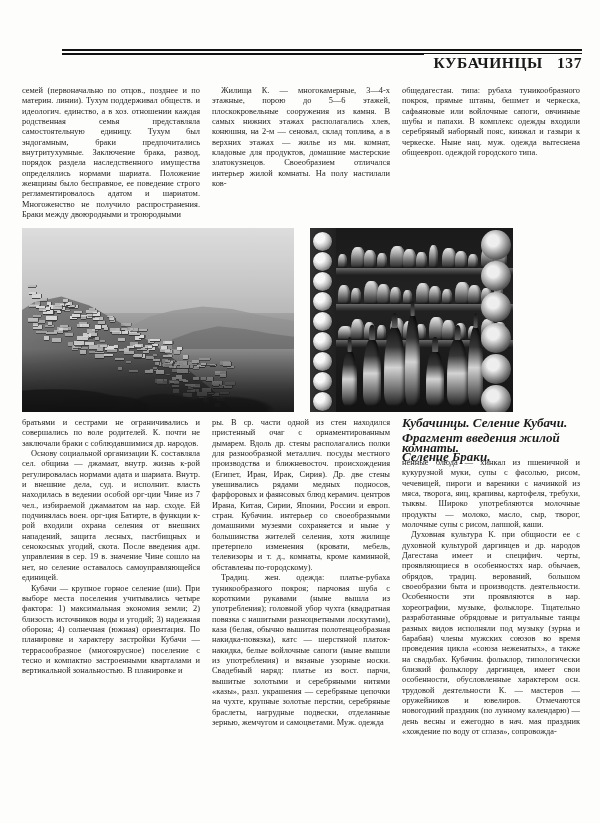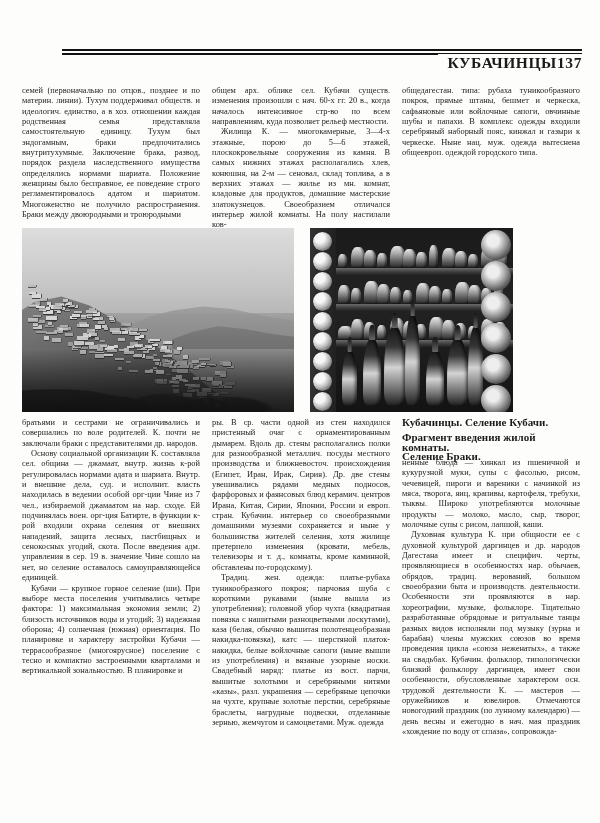--- a/index.html
+++ b/index.html
@@ -50,21 +50,21 @@
   .runhead-text {
     position: relative;
     z-index: 2;
     background: #fdfdfc;
     padding-left: 10px;
     font-family: "Liberation Serif", serif;
     font-weight: bold;
     font-size: 15.5px;
     letter-spacing: 0.6px;
   }
-  .runhead-title { }
+  .runhead-title { margin-right: 14px; }
   .runhead-page { }
 
   
   .cols {
     position: absolute;
     left: 22px;
     top: 86px;
     width: 558px;
     display: flex;
     gap: 12px;
@@ -195,24 +195,25 @@
     width: 30px; height: 30px; border-radius: 50%;
     background: radial-gradient(circle at 40% 36%, #e8e6df 0 22%, #a6a49d 46%, #59574f 72%, #2b2a27 100%);
   }
 
   
   .caption {
     position: absolute;
     left: 402px;
     top: 418px;
     width: 178px;
-    font-size: 11px;
+    font-size: 13px;
     line-height: 9.4px;
     font-weight: bold;
     color: #1b1b1b;
+    font-style: italic;
   }
   .caption .cap-line { margin: 0; }
   .caption .cap-gap { height: 6px; }
 
   
   .cols-lower {
     position: absolute;
     left: 22px;
     top: 418px;
     width: 558px;
@@ -235,21 +236,20 @@
     <div class="runhead-text">
       <span class="runhead-title">КУБАЧИНЦЫ</span><span class="runhead-page">137</span>
     </div>
   </div>
 
   <div class="cols">
     <div class="col">
       <p>семей (первоначально по отцов., позднее и по материн. линии). Тухум поддерживал обществ. и идеологич. единство, а в хоз. отношении каждая родственная семья представляла самостоятельную единицу. Тухум был эндогамным, браки предпочитались внутритухумные. Заключение брака, развод, порядок раздела наследственного имущества определялись нормами шариата. Положение женщины было бесправное, ее поведение строго регламентировалось адатом и шариатом. Многоженство не получило распространения. Браки между двоюродными и троюродными</p>
     </div>
     <div class="col">
-      <p>общем арх. облике сел. Кубачи существ. изменения произошли с нач. 60-х гг. 20 в., когда началось интенсивное стр-во по всем направлениям, куда позволяет рельеф местности.</p>
       <p class="ind">Жилища К. — многокамерные, 3—4-х этажные, порою до 5—6 этажей, плоскокровельные сооружения из камня. В самых нижних этажах располагались хлев, конюшня, на 2-м — сеновал, склад топлива, а в верхних этажах — жилье из мн. комнат, кладовые для продуктов, домашние мастерские златокузнецов. Своеобразием отличался интерьер жилой комнаты. На полу настилали ков-</p>
     </div>
     <div class="col">
       <p>общедагестан. типа: рубаха туникообразного покроя, прямые штаны, бешмет и черкеска, сафьяновые или войлочные сапоги, овчинные шубы и папахи. В комплекс одежды входили серебряный наборный пояс, кинжал и газыри к черкеске. Ныне нац. муж. одежда вытеснена общеевроп. одеждой городского типа.</p>
     </div>
   </div>
 
   <div class="figures">
 
     <div class="fig fig-village">
@@ -572,21 +572,21 @@
             <i style="top: 95px;"></i>
             <i style="top: 126px;"></i>
             <i style="top: 157px;"></i>
           </div>
       </div>
     </div>
   </div>
 
   <div class="cols-lower">
     <div class="col">
-      <p>братьями и сестрами не ограничивались и совершались по воле родителей. К. почти не заключали браки с представителями др. народов.</p>
+      <p>братьями и сестрами не ограничивались и совершались по воле родителей. К. почти не заключали браки с соблюдавшимися др. народов.</p>
       <p class="ind">Основу социальной организации К. составляла сел. община — джамаат, внутр. жизнь к-рой регулировалась нормами адата и шариата. Внутр. и внешние дела, суд. и исполнит. власть находилась в ведении особой орг-ции Чине из 7 чел., избираемой джамаатом на нар. сходе. Ей подчинялась воен. орг-ция Батирте, в функции к-рой входили охрана селения от внешних нападений, защита лесных, пастбищных и сенокосных угодий, скота. После введения адм. управления в сер. 19 в. значение Чине сошло на нет, но селение оставалось самоуправляющейся единицей.</p>
       <p class="ind">Кубачи — крупное горное селение (ши). При выборе места поселения учитывались четыре фактора: 1) максимальная экономия земли; 2) близость источников воды и угодий; 3) надежная оборона; 4) солнечная (южная) ориентация. По планировке и характеру застройки Кубачи — террасообразное (многоярусное) поселение с тесно и компактно застроенными кварталами и вертикальной зональностью. В планировке и</p>
     </div>
     <div class="col">
       <p>ры. В ср. части одной из стен находился пристенный очаг с орнаментированным дымарем. Вдоль др. стены располагались полки для разнообразной металлич. посуды местного производства и ближневосточ. происхождения (Египет, Иран, Ирак, Сирия). Др. две стены увешивались рядами медных подносов, фарфоровых и фаянсовых блюд керамич. центров Ирана, Китая, Сирии, Японии, России и европ. стран. Кубачин. интерьер со своеобразными домашними музеями сохраняется и ныне у большинства жителей селения, хотя жилище претерпело изменения (кровати, мебель, телевизоры и т. д., комнаты, кроме каминной, обставлены по-городскому).</p>
       <p class="ind">Традиц. жен. одежда: платье-рубаха туникообразного покроя; парчовая шуба с короткими рукавами (ныне вышла из употребления); головной убор чухта (квадратная повязка с нашитыми разноцветными лоскутами), каза (белая, обычно вышитая полотенцеобразная накидка-повязка), катс — шерстяной платок-накидка, белые войлочные сапоги (ныне вышли из употребления) и вязаные узорные носки. Свадебный наряд: платье из вост. парчи, вышитые золотыми и серебряными нитями «казы», разл. украшения — серебряные цепочки на чухте, крупные золотые перстни, серебряные браслеты, нагрудные подвески, отделанные зернью, жемчугом и самоцветами. Муж. одежда</p>
     </div>
     <div class="col third">
       <p>ненные блюда — хинкал из пшеничной и кукурузной муки, супы с фасолью, рисом, чечевицей, пироги и вареники с начинкой из мяса, творога, яиц, крапивы, картофеля, требухи, тыквы. Широко употребляются молочные продукты — молоко, масло, сыр, творог, молочные супы с рисом, лапшой, каши.</p>
       <p class="ind">Духовная культура К. при общности ее с духовной культурой даргинцев и др. народов Дагестана имеет и специфич. черты, проявляющиеся в особенностях нар. обычаев, обрядов, традиц. верований, большом своеобразии быта и производств. деятельности. Особенности эти проявляются в нар. хореографии, музыке, фольклоре. Тщательно разработанные обрядовые и ритуальные танцы разных видов исполняли под музыку (зурна и барабан) члены мужских союзов во время проведения цикла «союза неженатых», а также на свадьбах. Кубачин. фольклор, типологически близкий фольклору даргинцев, имеет свои особенности, обусловленные характером осн. трудовой деятельности К. — мастеров — оружейников и ювелиров. Отмечаются новогодний праздник (по лунному календарю) — день весны и ежегодно в нач. мая праздник «хождение по воду от сглаза», сопровожда-</p>

